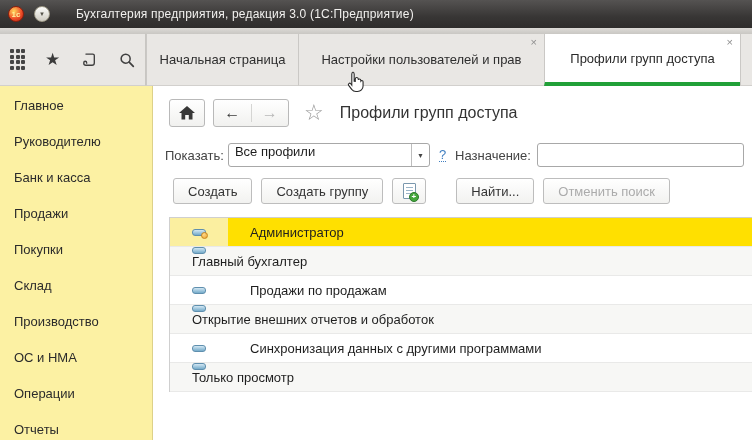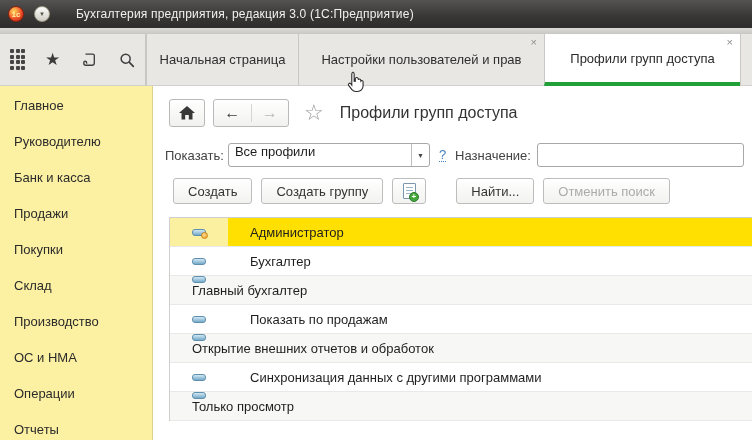--- a/index.html
+++ b/index.html
@@ -210,37 +210,31 @@
 
     <div class="list">
       <div class="row selected">
         <div class="row-icon-cell">
           <span class="profile-icon">
             <span class="admin-dot"></span>
           </span>
         </div>
         <span class="row-label">Администратор</span>
       </div>
+      <div class="row stripe">
+        <div class="row-icon-cell">
+          <span class="profile-icon"></span>
+        </div>
+        <span class="row-label">Главный бухгалтер</span>
+      </div>
       <div class="row">
         <div class="row-icon-cell">
           <span class="profile-icon"></span>
         </div>
-        <span class="row-label">Бухгалтер</span>
-      </div>
-      <div class="row stripe">
-        <div class="row-icon-cell">
-          <span class="profile-icon"></span>
-        </div>
-        <span class="row-label">Главный бухгалтер</span>
-      </div>
-      <div class="row">
-        <div class="row-icon-cell">
-          <span class="profile-icon"></span>
-        </div>
-        <span class="row-label">Показать по продажам</span>
+        <span class="row-label">Продажи по продажам</span>
       </div>
       <div class="row stripe">
         <div class="row-icon-cell">
           <span class="profile-icon"></span>
         </div>
         <span class="row-label">Открытие внешних отчетов и обработок</span>
       </div>
       <div class="row">
         <div class="row-icon-cell">
           <span class="profile-icon"></span>

